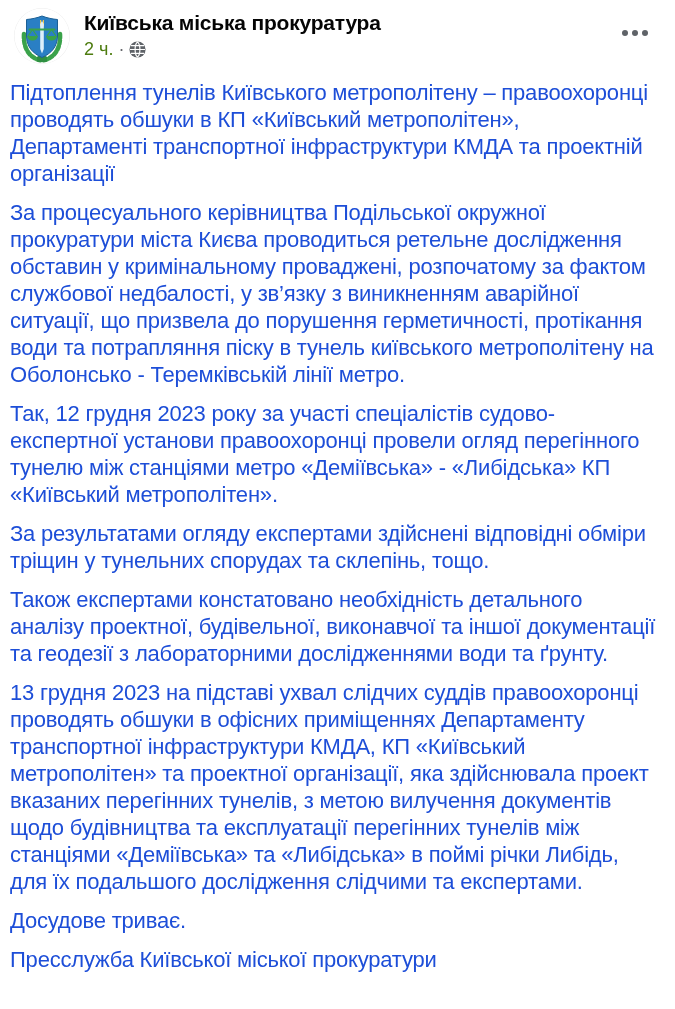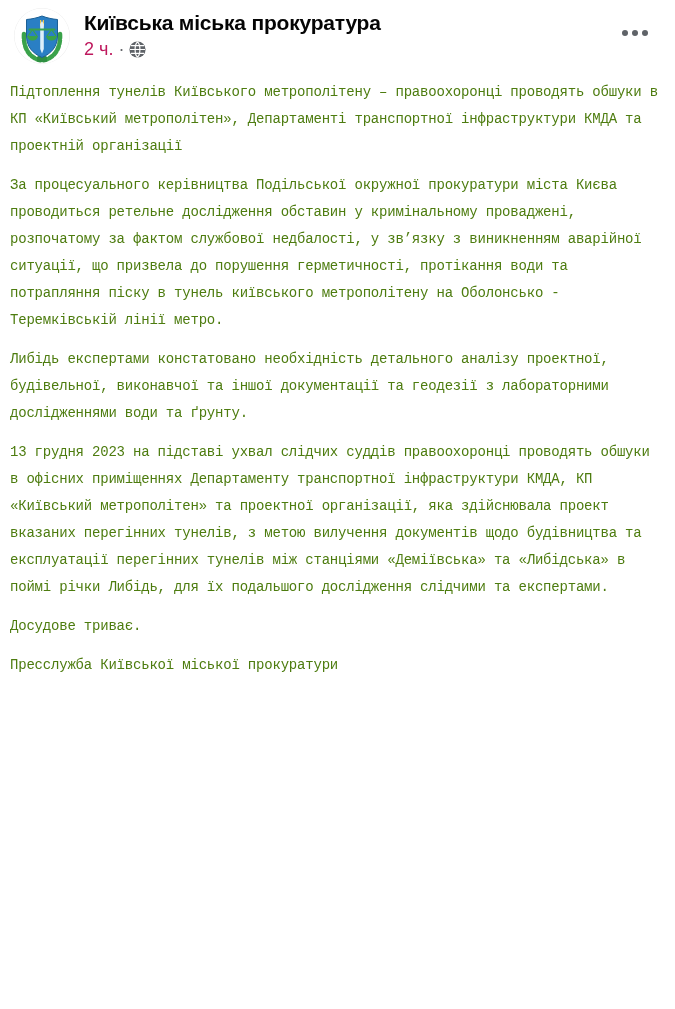--- a/index.html
+++ b/index.html
@@ -27,43 +27,42 @@
   .header-meta { margin-left: 14px; padding-top: 2px; min-width: 0; text-align: right; }
   .page-name {
     font-size: 21px; font-weight: 700; color: #050505;
     text-decoration: none; display: inline-block; line-height: 26px;
     letter-spacing: -0.2px; cursor: pointer;
   }
   .sub-line {
     display: flex; align-items: center; gap: 5px;
     color: #65676b; font-size: 18px; line-height: 22px; margin-top: 2px;
   }
-  .timestamp { color: #be185d; text-decoration: none; cursor: pointer; }
+  .timestamp { color: #4d7c0f; text-decoration: none; cursor: pointer; }
   .dot-sep { color: #65676b; }
   .globe { width: 17px; height: 17px; display: block; }
 
   .more-btn {
     position: absolute; right: 22px; top: 20px;
     width: 36px; height: 26px;
     display: flex; align-items: center; justify-content: center; gap: 4px;
     border-radius: 6px; cursor: pointer; border: none; background: transparent;
   }
   .more-btn .dot {
     width: 6px; height: 6px; border-radius: 50%; background: #5f6368;
   }
 
   
   .post-content {
     padding: 15px 14px 0 10px;
   }
   .post-content p {
-    font-size: 14px; line-height: 27px; letter-spacing: -0.2px;
-    color: #4d7c0f; margin-bottom: 12px;
+    font-size: 22px; line-height: 27px; letter-spacing: -0.2px;
+    color: #1d4ed8; margin-bottom: 12px;
     word-wrap: break-word;
-    font-family: Liberation Mono, monospace;
   }
   .post-content p:last-child { margin-bottom: 0; }
 </style>
 </head>
 <body>
 
 <article class="post">
 
   <header class="post-header">
 
@@ -108,19 +107,21 @@
       <span class="dot"></span>
       <span class="dot"></span>
       <span class="dot"></span>
     </button>
 
   </header>
 
   <div class="post-content">
     <p>Підтоплення тунелів Київського метрополітену – правоохоронці проводять обшуки в КП «Київський метрополітен», Департаменті транспортної інфраструктури КМДА та проектній організації</p>
     <p>За процесуального керівництва Подільської окружної прокуратури міста Києва проводиться ретельне дослідження обставин у кримінальному проваджені, розпочатому за фактом службової недбалості, у зв’язку з виникненням аварійної ситуації, що призвела до порушення герметичності, протікання води та потрапляння піску в тунель київського метрополітену на Оболонсько - Теремківській лінії метро.</p>
-    <p>Либідь експертами констатовано необхідність детального аналізу проектної, будівельної, виконавчої та іншої документації та геодезії з лабораторними дослідженнями води та ґрунту.</p>
+    <p>Так, 12 грудня 2023 року за участі спеціалістів судово-експертної установи правоохоронці провели огляд перегінного тунелю між станціями метро «Деміївська» - «Либідська» КП «Київський метрополітен».</p>
+    <p>За результатами огляду експертами здійснені відповідні обміри тріщин у тунельних спорудах та склепінь, тощо.</p>
+    <p>Також експертами констатовано необхідність детального аналізу проектної, будівельної, виконавчої та іншої документації та геодезії з лабораторними дослідженнями води та ґрунту.</p>
     <p>13 грудня 2023 на підставі ухвал слідчих суддів правоохоронці проводять обшуки в офісних приміщеннях Департаменту транспортної інфраструктури КМДА, КП «Київський метрополітен» та проектної організації, яка здійснювала проект вказаних перегінних тунелів, з метою вилучення документів щодо будівництва та експлуатації перегінних тунелів між станціями «Деміївська» та «Либідська» в поймі річки Либідь, для їх подальшого дослідження слідчими та експертами.</p>
     <p>Досудове триває.</p>
     <p>Пресслужба Київської міської прокуратури</p>
   </div>
 
 </article>
 
 </body></html>

